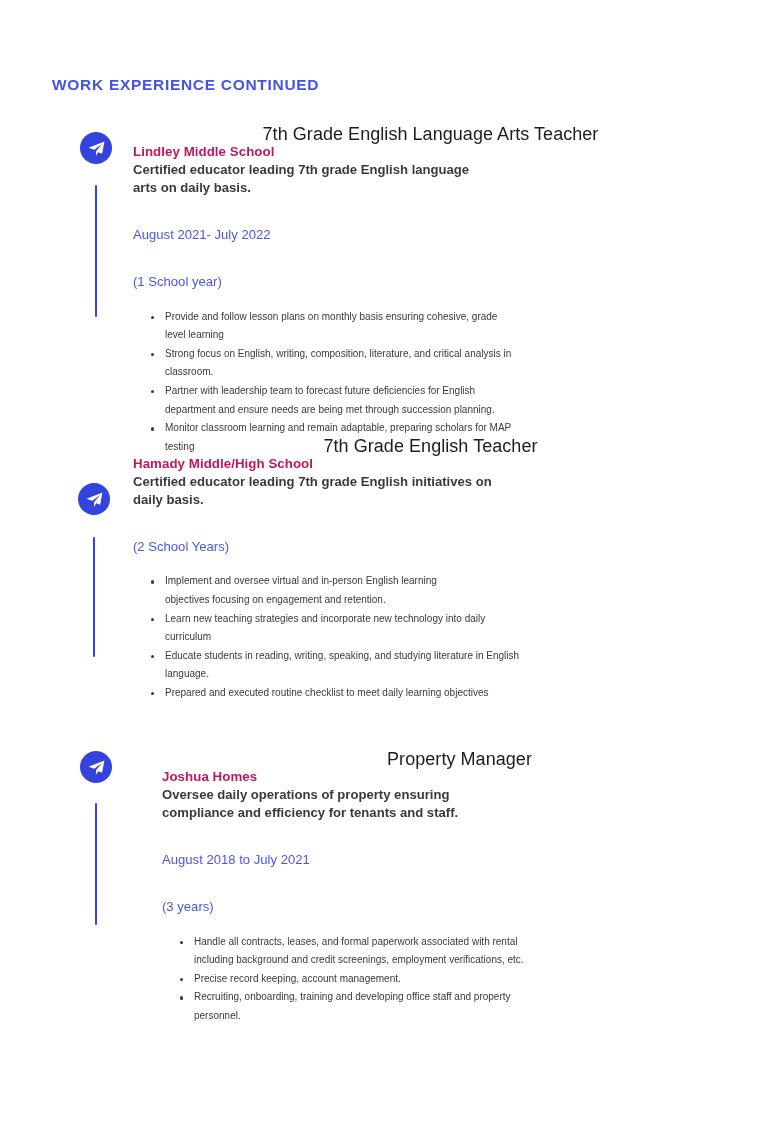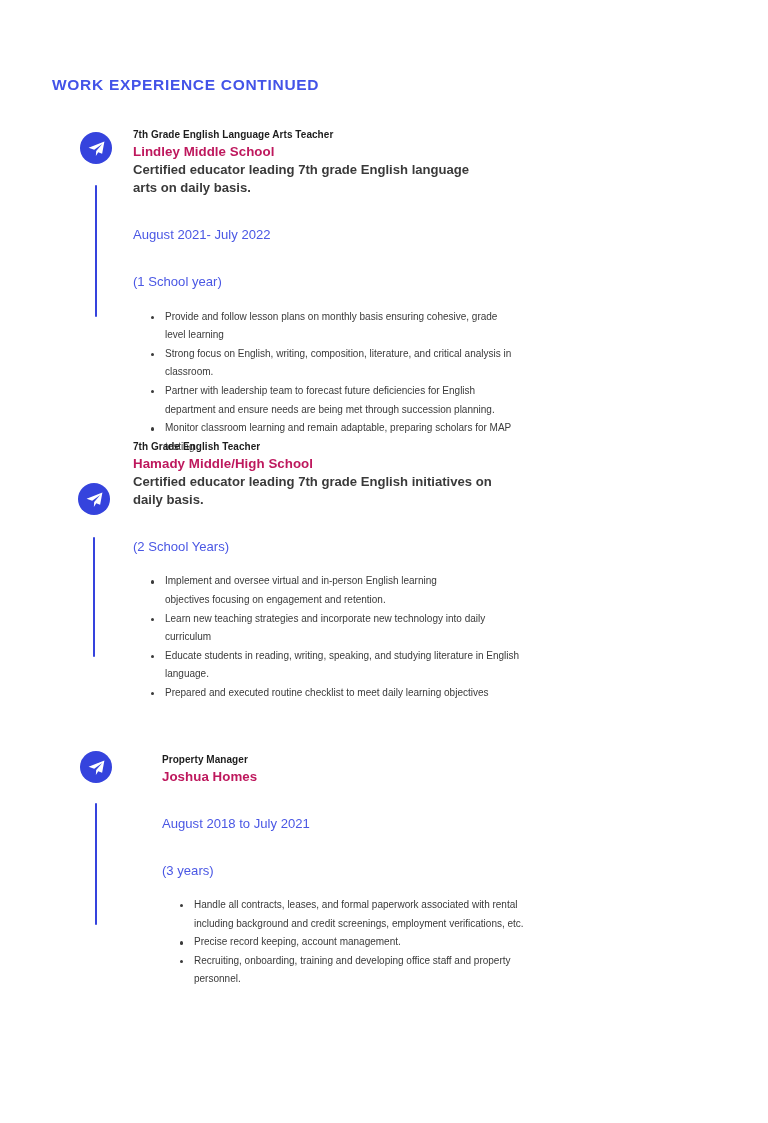--- a/index.html
+++ b/index.html
@@ -59,25 +59,26 @@
     position: absolute;
     width: 2.2px;
     background: #3543dd;
     border-radius: 1px;
   }
   .entry-body {
     margin-left: 133px;
     padding-right: 40px;
   }
   .job-title {
-    font-size: 10px;
-    font-weight: 700;
+    font-size: 18px;
+    font-weight: 400;
     color: #1d1d1d;
     line-height: 17px;
     letter-spacing: 0.05px;
+    text-align: center;
   }
   .company {
     font-size: 13.3px;
     font-weight: 700;
     color: #be185d;
     line-height: 17.5px;
     letter-spacing: 0.05px;
   }
   .summary {
     font-size: 13.1px;
@@ -193,20 +194,21 @@
     <div class="entry" id="entry-3">
       <div class="entry-icon">
         <svg width="19" height="19" viewBox="0 0 24 24" aria-hidden="true">
           <path d="M22 3 L2 11.2 L9.1 13.6 L19.2 6.4 L11.6 15 L11.2 21.4 L14.2 16.7 L19.1 18.6 Z" fill="#ffffff"></path>
         </svg>
       </div>
       <div class="entry-line"></div>
       <div class="entry-body">
         <div class="job-title">Property Manager</div>
         <div class="company">Joshua Homes</div>
+        <div class="summary wide">Oversee daily operations of property ensuring compliance and efficiency for tenants and staff.</div>
         <div class="dates">August 2018 to July 2021</div>
         <div class="dates">(3 years)</div>
         <ul class="bullets">
           <li class="w2">Handle all contracts, leases, and formal paperwork associated with rental including background and credit screenings, employment verifications, etc.</li>
           <li class="w2">Precise record keeping, account management.</li>
           <li style="max-width:330px">Recruiting, onboarding, training and developing office staff and property personnel.</li>
         </ul>
       </div>
     </div>
 

